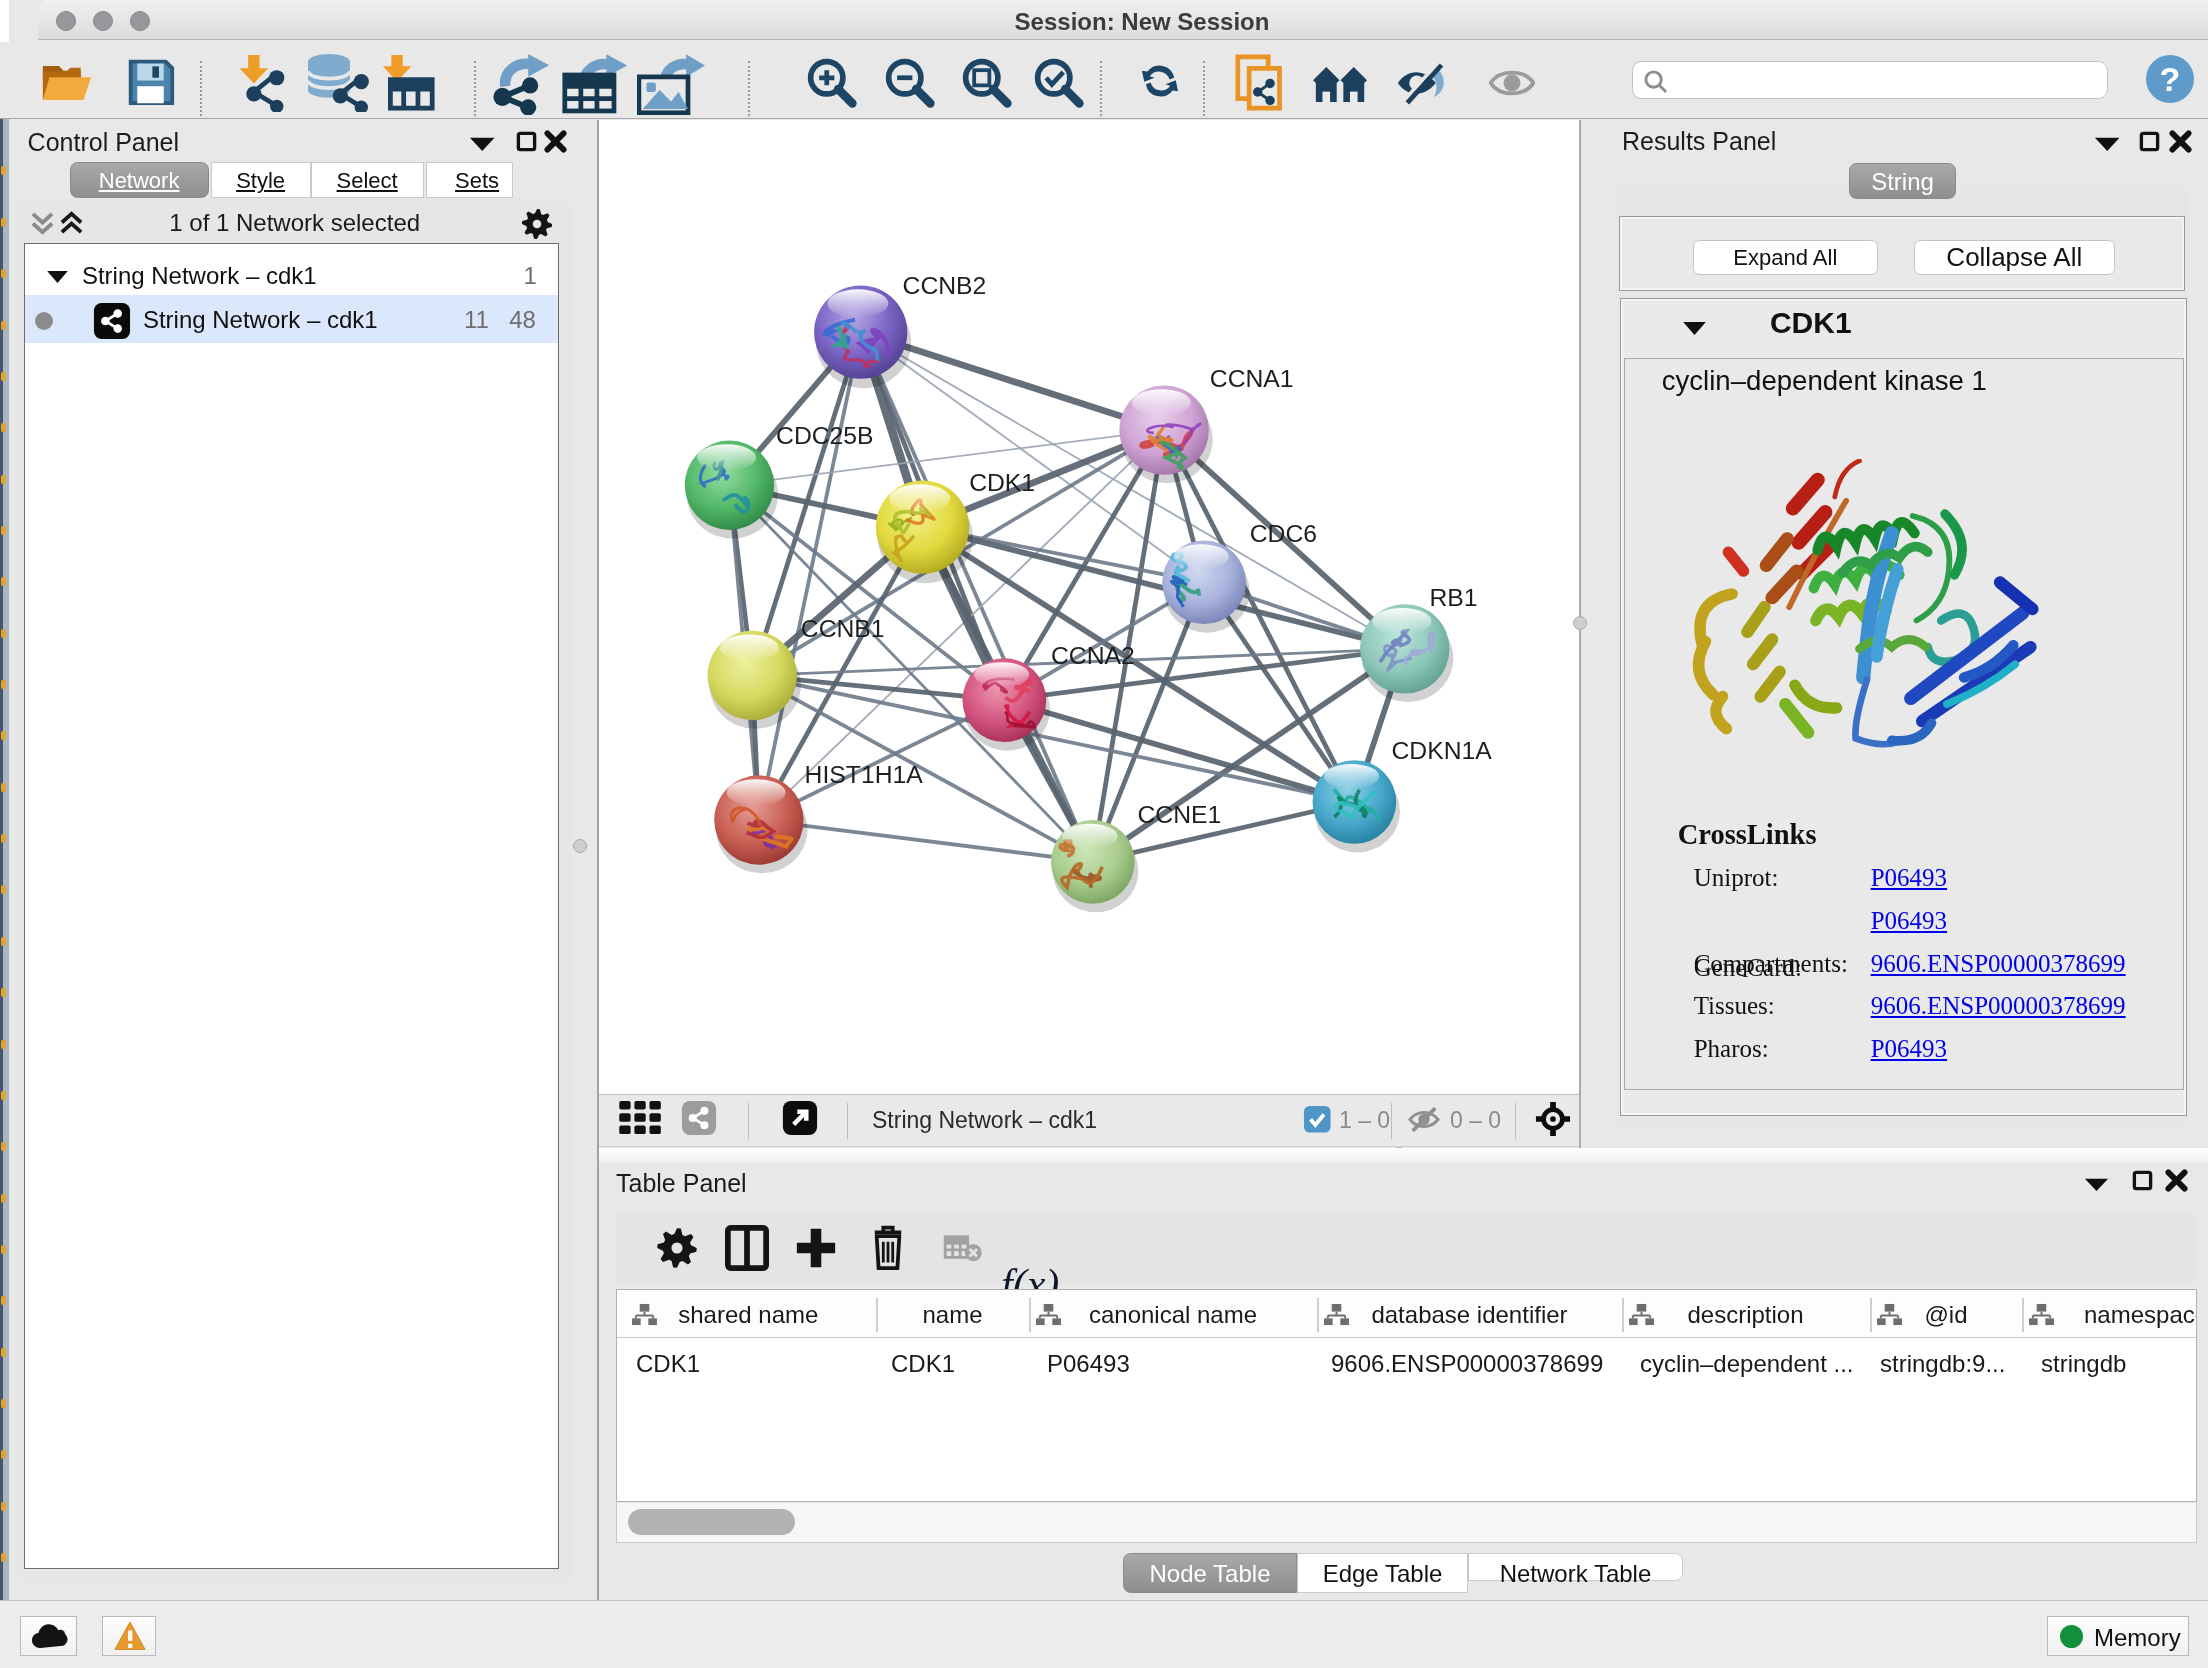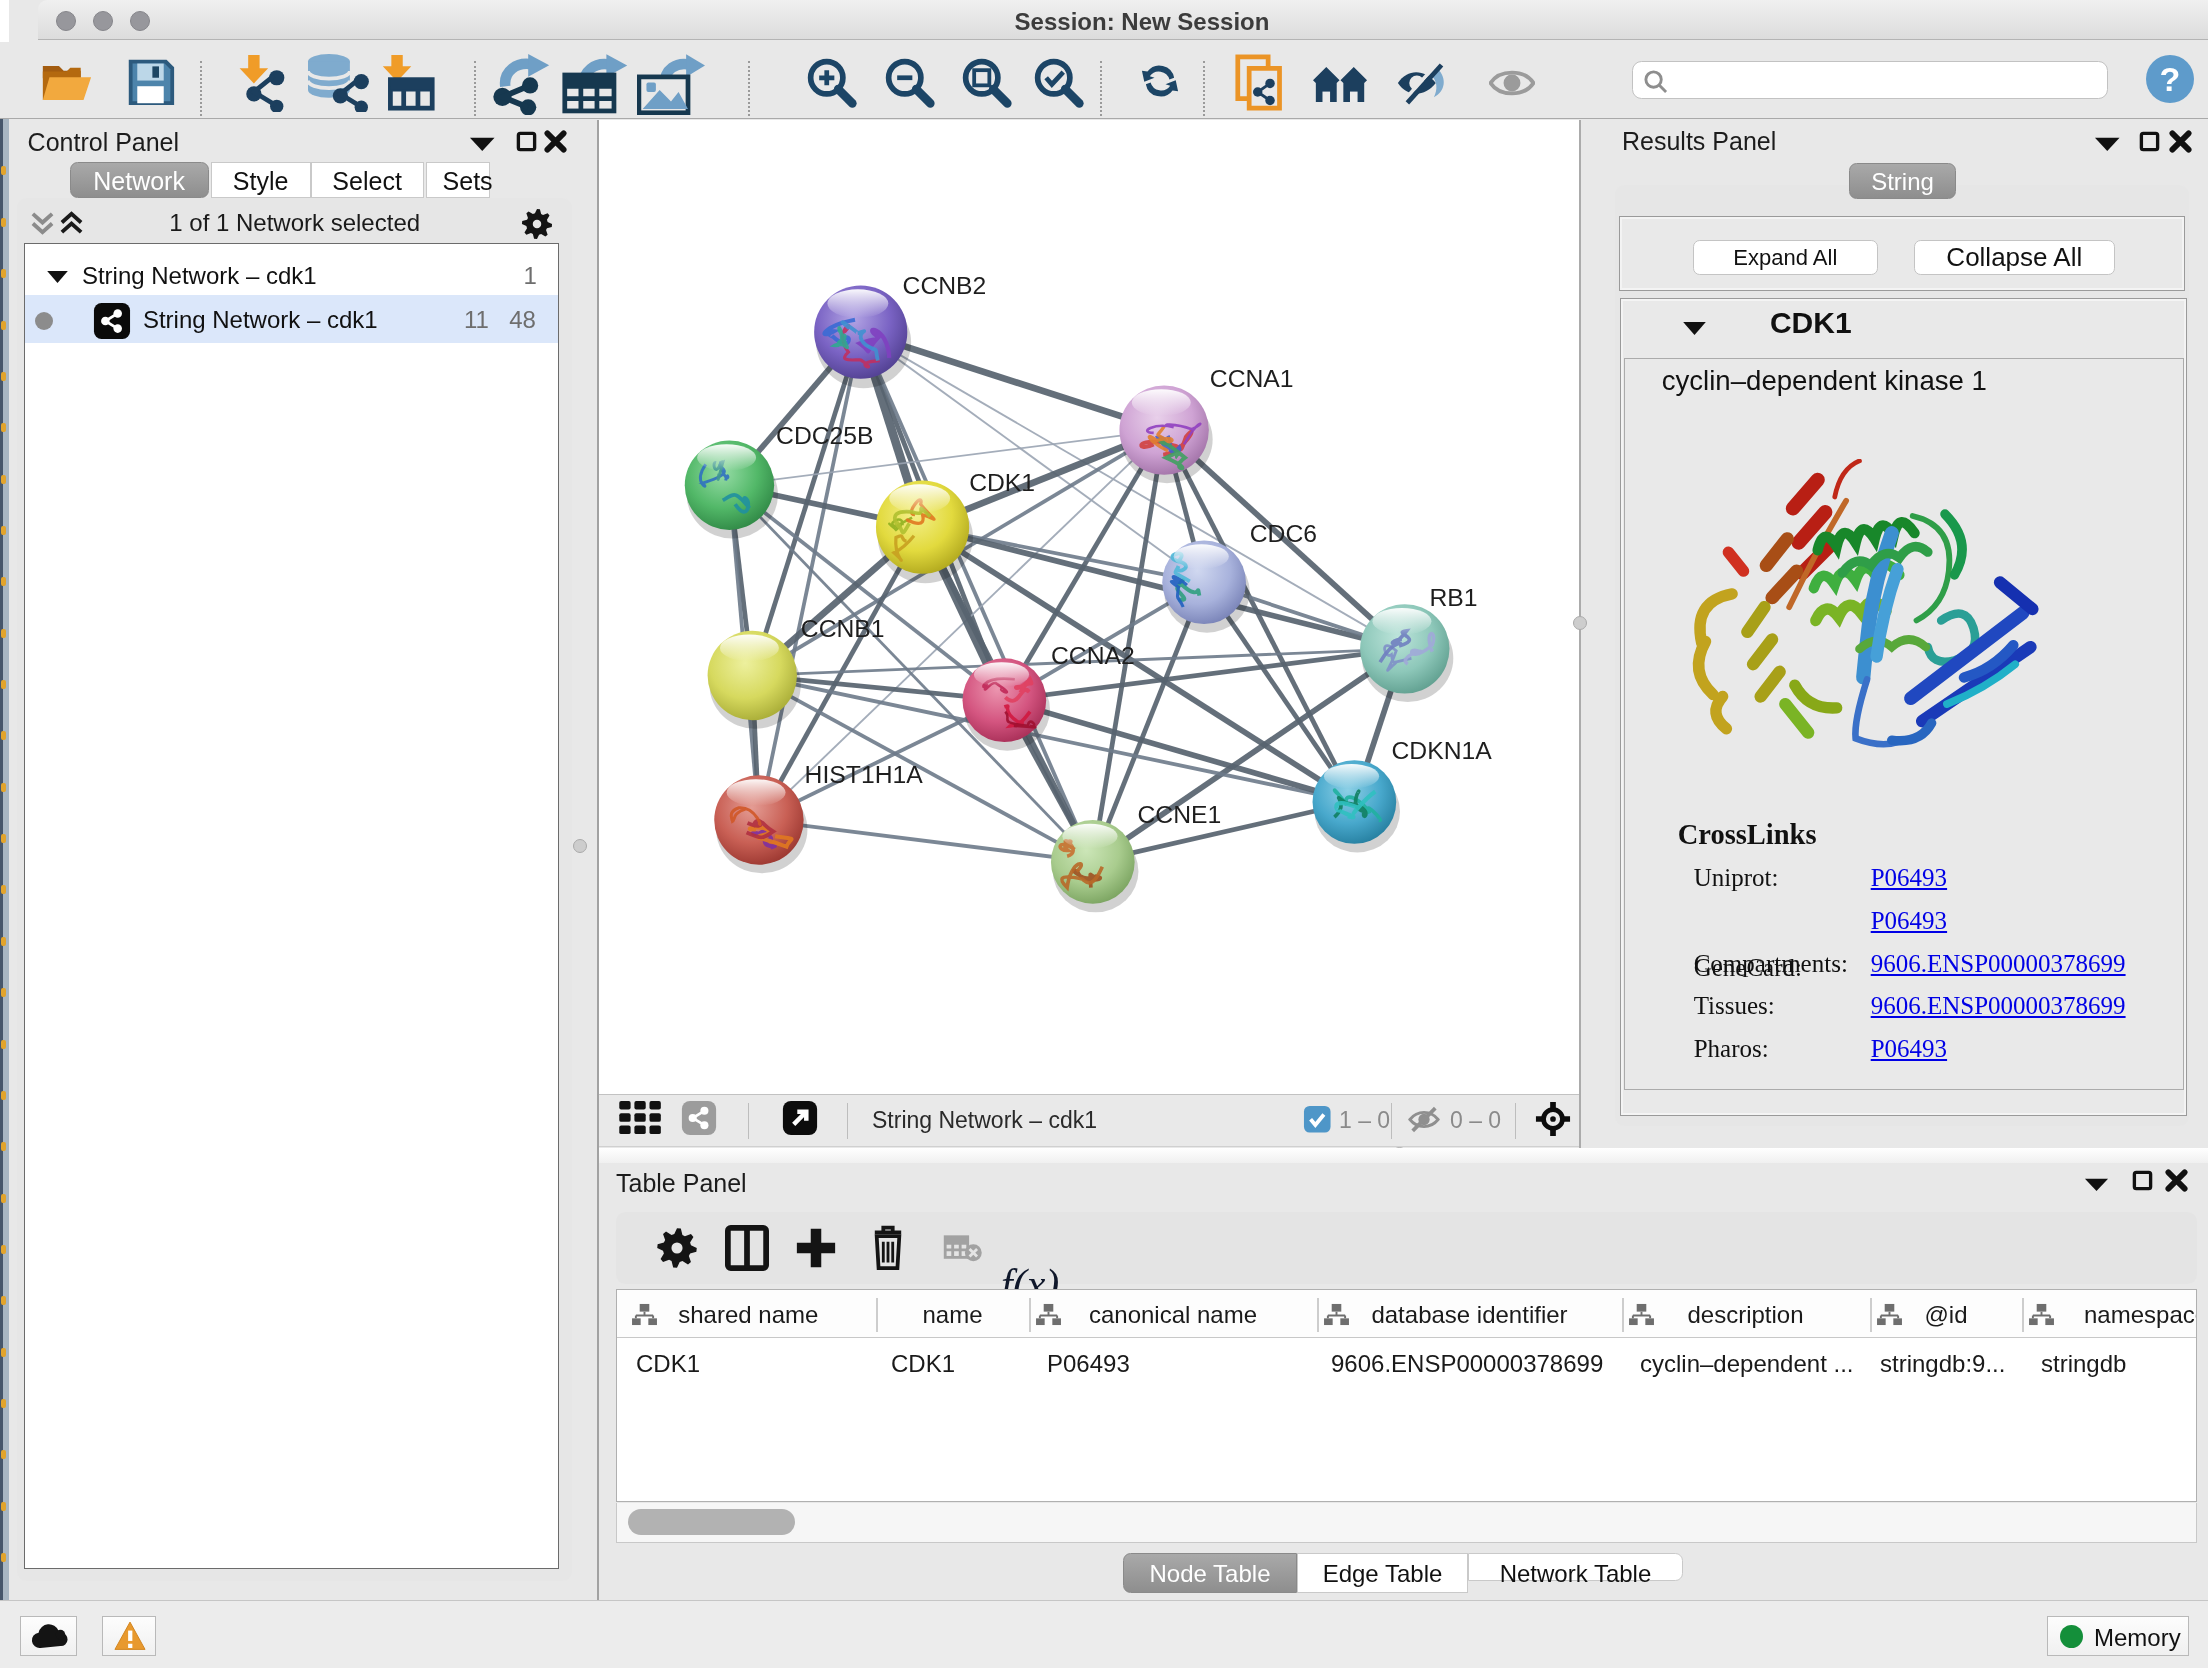--- a/index.html
+++ b/index.html
@@ -19,21 +19,21 @@
   .tbsep { position:absolute; top:19px; height:55px; width:0;
     border-left:2.9px dotted #9a9a9a; }
   .ticon { position:absolute; }
   
   .ptitle { font-size:25px; color:#1c1c1c; }
   .hdrctl { position:absolute; top:11.4px; }
   
   #cpanel { left:8.6px; top:120px; width:590px; height:1480px; background:#e8e8e8; }
   #cpanel-border { left:597px; top:120px; width:1.9px; height:1480px; background:#a2a2a2; }
   .tab { position:absolute; height:36px; line-height:36px; text-align:center;
-    font-size:25px; background:#fff; border:1px solid #c9c9c9; color:#111; }
+    font-size:22px; background:#fff; border:1px solid #c9c9c9; color:#111;text-decoration:underline; }
   .tabsel { background:linear-gradient(#a9a9a9,#8e8e8e); color:#fff; border:1px solid #8a8a8a;
     border-radius:7.6px; }
   #cp-inner { left:8.6px; top:198px; width:555px; height:1385px; background:#e6e6e6;
     border-radius:9.5px; }
   #cp-tree { left:30px; top:243px; width:531px; height:1326px; background:#fff;
     border:1.9px solid #6b6b6b; }
   
   #netview { left:599px; top:120px; width:980px; height:974px; background:#fff; }
   #netbar { left:599px; top:1094px; width:980px; height:53px; background:#e9e9e9;
     border-top:1.9px solid #c2c2c2; border-bottom:1px solid #d0d0d0;}
@@ -272,21 +272,21 @@
   <svg class="hdrctl" style="left:507px;top:10.5px;" width="21" height="21" viewBox="0 0 22 22">
     <rect x="2.5" y="2.5" width="17" height="17" fill="none" stroke="#111" stroke-width="3.5" rx="2"></rect>
   </svg>
   <svg class="hdrctl" style="left:535px;top:9.5px;" width="23" height="23" viewBox="0 0 24 24">
     <path d="M3.5 3.5 L20.5 20.5 M20.5 3.5 L3.5 20.5" stroke="#111" stroke-width="6" stroke-linecap="round"></path>
   </svg>
 
   <div class="tab tabsel" style="left:61px;top:42px;width:139px;">Network</div>
   <div class="tab" style="left:202px;top:42px;width:100px;">Style</div>
   <div class="tab" style="left:302px;top:42px;width:113px;">Select</div>
-  <div class="tab" style="left:417px;top:42px;width:64px;padding-left:16px;">Sets</div>
+  <div class="tab" style="left:417px;top:42px;width:87px;padding-left:16px;">Sets</div>
   <div id="cp-inner" class="abs" style="top:78px;height:1383px;">
 
     <svg class="abs" style="left:13.3px;top:13.3px;" width="25" height="25" viewBox="0 0 26 26">
       <path d="M3 3 l10 9 10 -9 M3 13 l10 9 10 -9" stroke="#8b8b8b" stroke-width="4" fill="none"></path>
     </svg>
     <svg class="abs" style="left:42px;top:13.3px;" width="25" height="25" viewBox="0 0 26 26">
       <path d="M3 12 L13 3 23 12 M3 22 L13 13 23 22" stroke="#1a1a1a" stroke-width="4" fill="none"></path>
     </svg>
     <div class="abs" style="left:0;top:11.4px;width:555px;text-align:center;font-size:24px;color:#1a1a1a;">1 of 1 Network selected</div>
     <svg class="abs" style="left:504px;top:9.5px;" width="32" height="32" viewBox="0 0 34 34">

